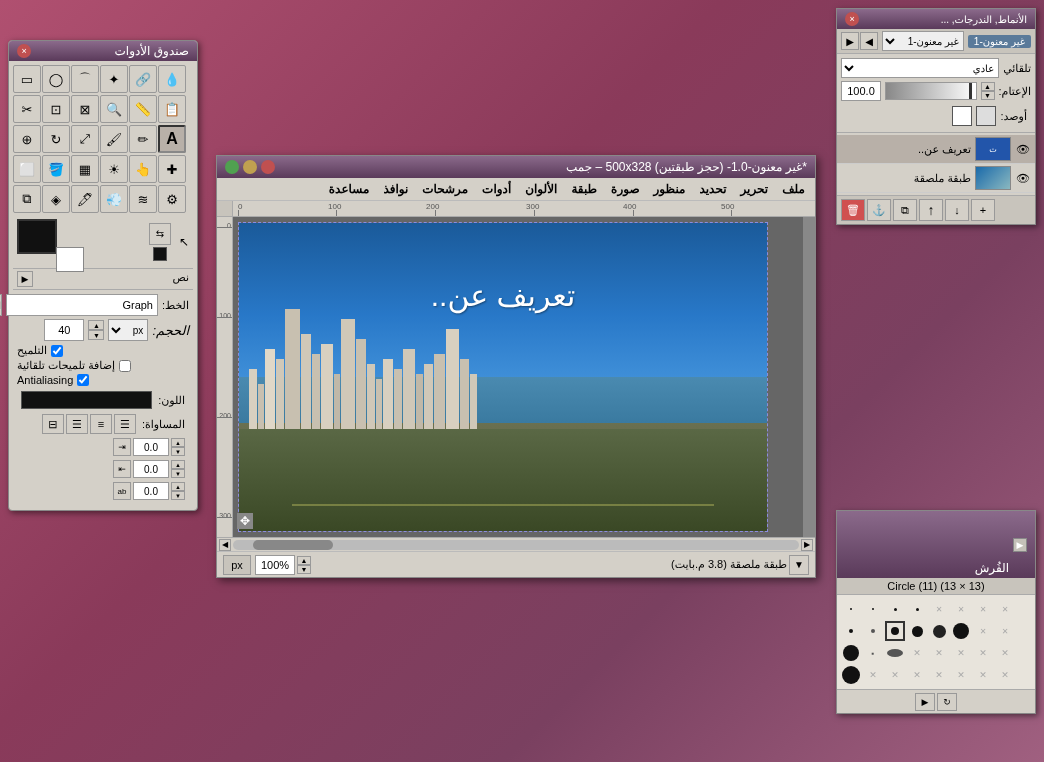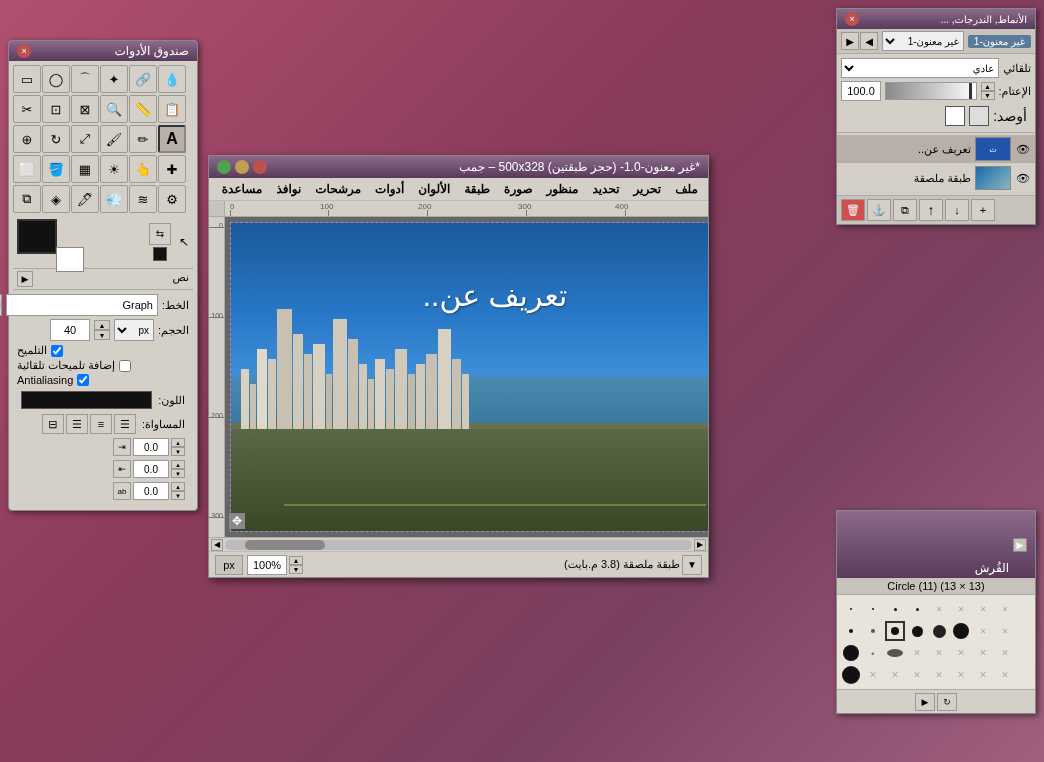--- a/index.html
+++ b/index.html
@@ -120,21 +120,21 @@
       font-size: 10px;
       cursor: pointer;
     }
     .size-row {
       display: flex;
       align-items: center;
       gap: 4px;
       direction: rtl;
       margin-bottom: 3px;
     }
-    .size-label { font-size: 11px; }
+    .size-label { font-size: 13px; font-style: italic; }
     .size-unit-select {
       width: 40px;
       height: 22px;
       font-size: 10px;
       border: 1px solid #999;
     }
     .size-value-input {
       width: 40px;
       height: 22px;
       font-size: 11px;
@@ -259,23 +259,23 @@
       background: #d4d0c8;
       border: 1px solid #999;
       font-size: 11px;
       cursor: pointer;
       direction: rtl;
     }
 
     
     .editor-window {
       position: absolute;
-      left: 208px;
+      left: 216px;
       top: 155px;
-      width: 501px;
+      width: 600px;
       background: #d4d0c8;
       border: 1px solid #888;
       box-shadow: 3px 3px 8px rgba(0,0,0,0.5);
     }
     .editor-titlebar {
       background: linear-gradient(to bottom, #8b6a8b, #5a3a5a);
       color: white;
       padding: 4px 8px;
       font-size: 12px;
       display: flex;
@@ -446,21 +446,21 @@
       border: 1px solid #999;
       background: #d4d0c8;
       cursor: pointer;
       padding: 0;
     }
     .layers-color-row {
       display: flex;
       align-items: center;
       gap: 4px;
       padding: 2px 4px;
-      font-size: 14px;
+      font-size: 11px;
       direction: rtl;
     }
     .swatch-small {
       width: 20px;
       height: 20px;
       border: 1px solid #555;
     }
     .layers-list {
       border-top: 1px solid #aaa;
       padding: 2px 0;

